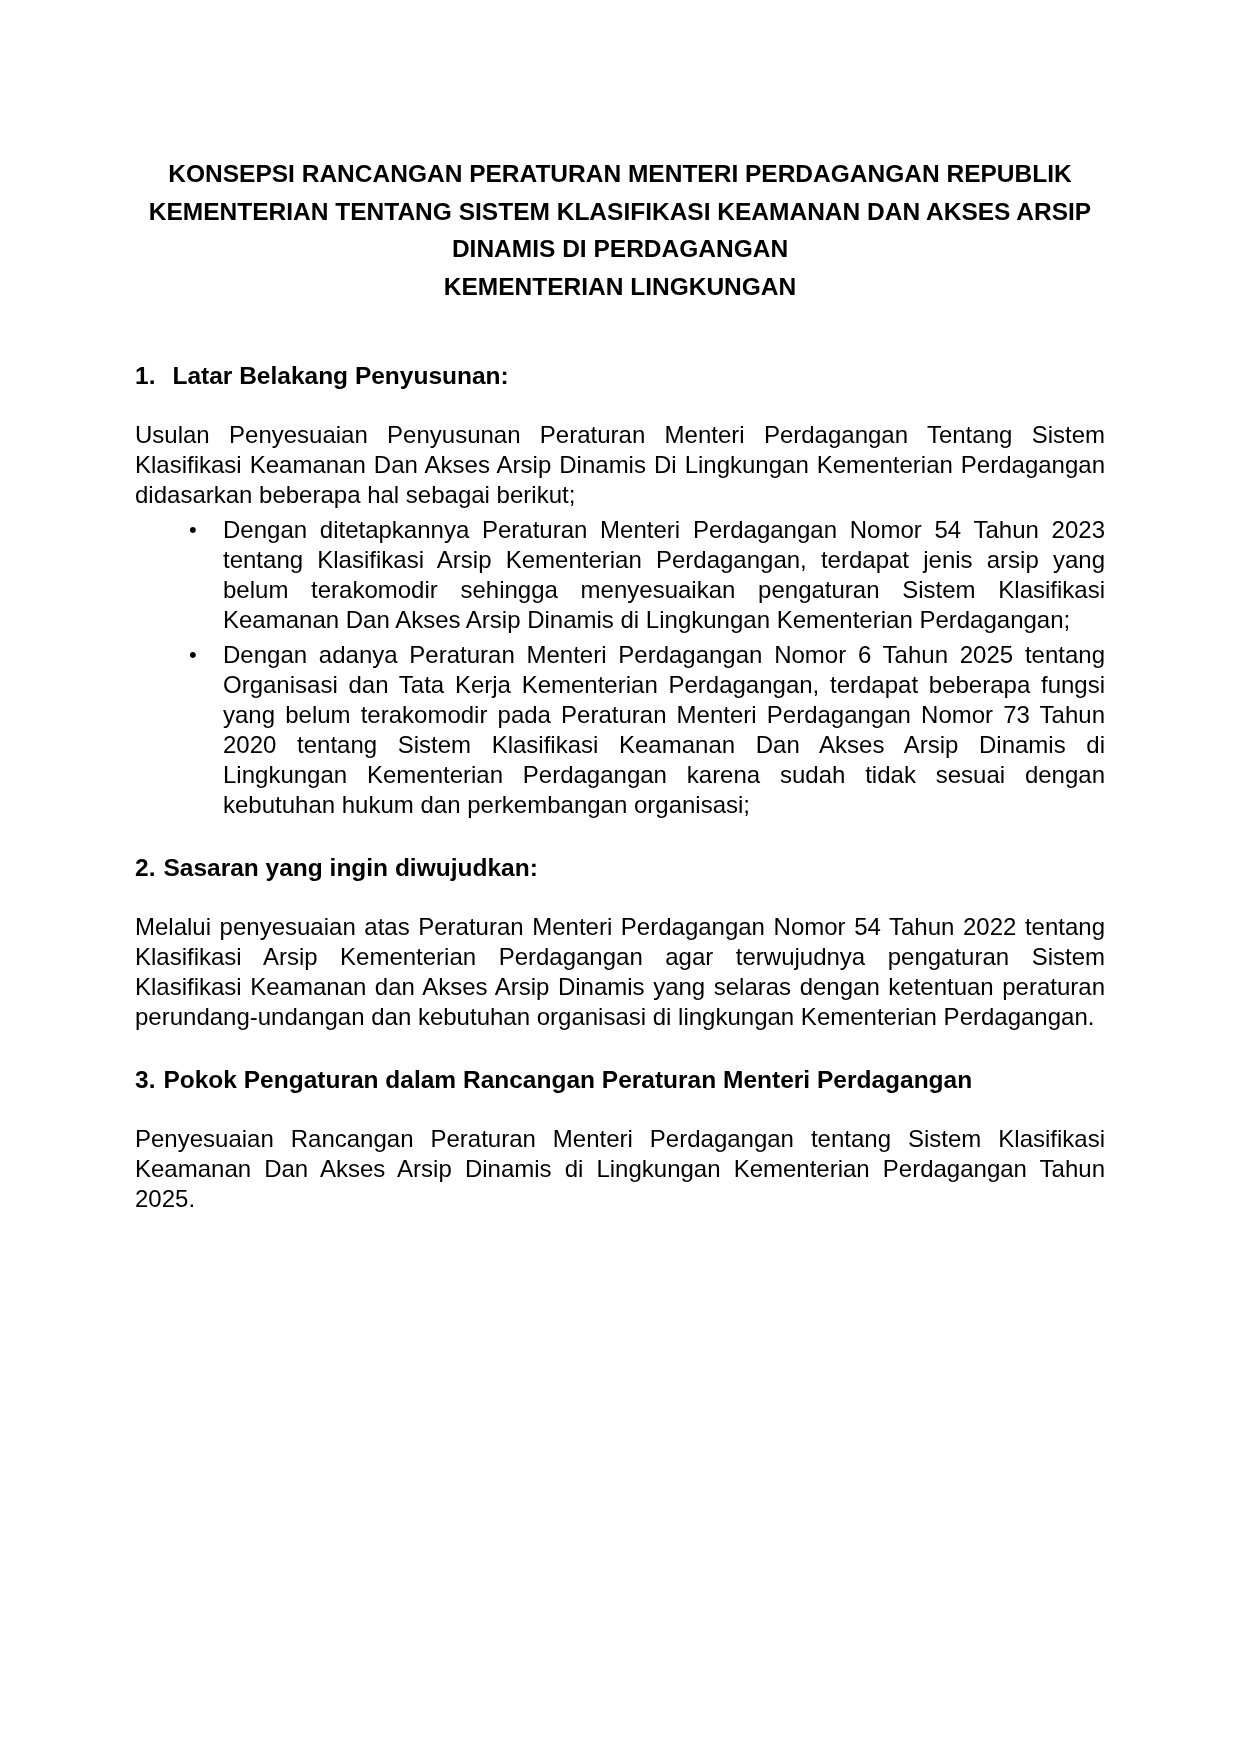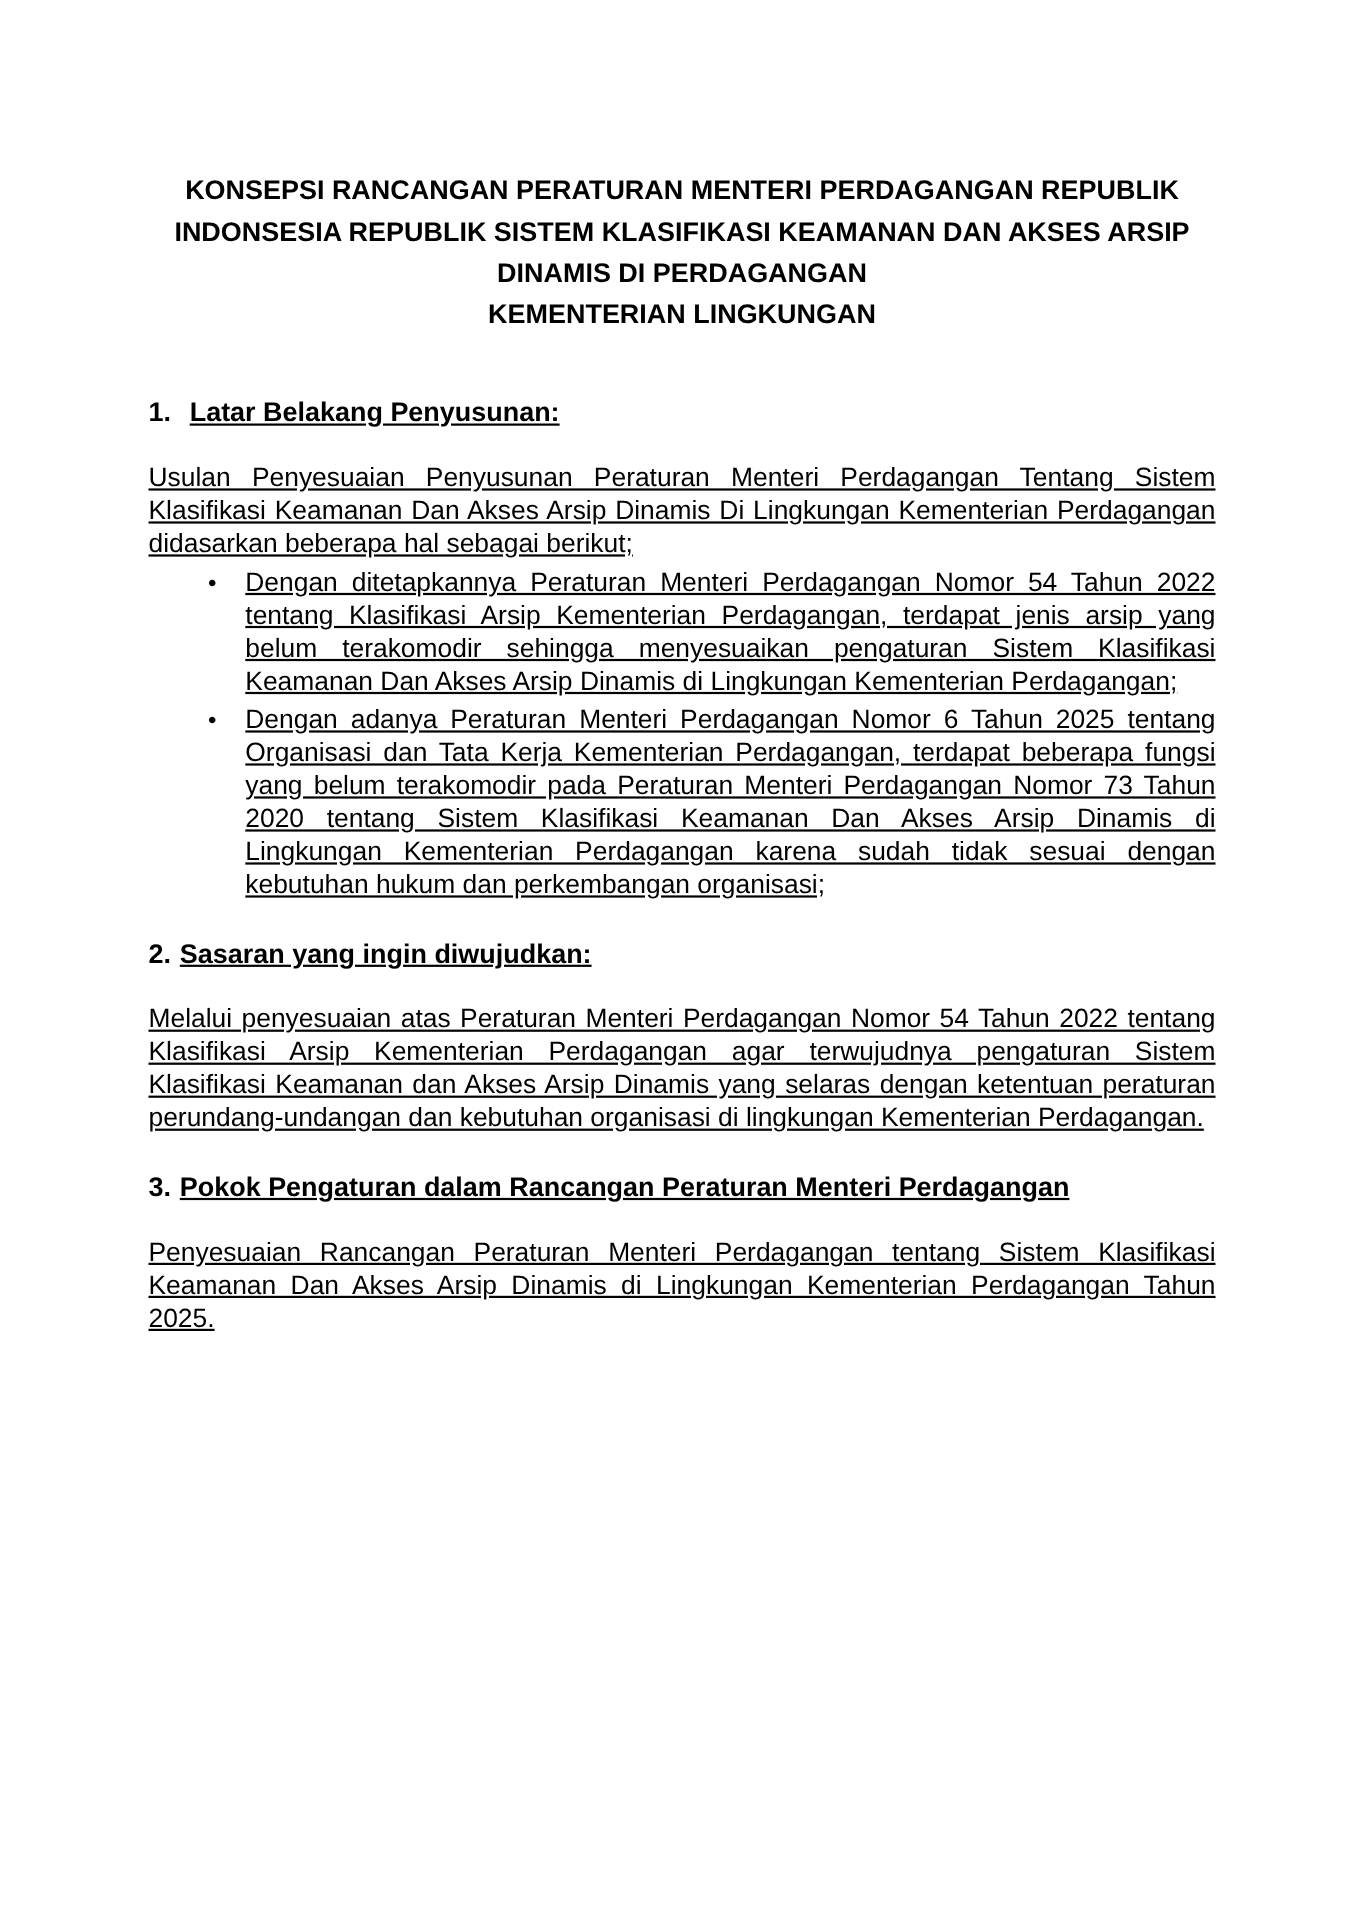--- a/index.html
+++ b/index.html
@@ -23,21 +23,21 @@
     overflow: hidden;
     border-radius: 22px;
   }
   .doc-title {
     font-size: 24.5px;
     font-weight: bold;
     line-height: 37.5px;
     text-align: center;
     margin: 0 0 56px 0;
   }
-  .section { margin: 0 0 33px 0; text-decoration: underline; }
+  .section { margin: 0 0 33px 0; }
   .heading {
     font-size: 24.5px;
     font-weight: bold;
     line-height: 30px;
     margin: 0 0 29px 0;
   }
   .num { display: inline-block; margin-right: 8px; }
   .num.wide { margin-right: 17px; }
   .body-text {
     font-size: 24px;
@@ -65,30 +65,30 @@
     line-height: 30px;
   }
 </style>
 </head>
 <body>
 
 <div class="page">
 
   <header class="doc-title">
     <div class="title-line">KONSEPSI RANCANGAN PERATURAN MENTERI PERDAGANGAN REPUBLIK</div>
-    <div class="title-line">INDONSESIA REPUBLIK SISTEM KLASIFIKASI KEAMANAN DAN AKSES ARSIP</div>
+    <div class="title-line">KEMENTERIAN TENTANG SISTEM KLASIFIKASI KEAMANAN DAN AKSES ARSIP</div>
     <div class="title-line">DINAMIS DI PERDAGANGAN</div>
     <div class="title-line">KEMENTERIAN LINGKUNGAN</div>
   </header>
 
   <section class="section section-1">
     <h2 class="heading"><span class="num wide">1.</span><span class="heading-text">Latar Belakang Penyusunan:</span></h2>
     <p class="body-text">Usulan Penyesuaian Penyusunan Peraturan Menteri Perdagangan Tentang Sistem Klasifikasi Keamanan Dan Akses Arsip Dinamis Di Lingkungan Kementerian Perdagangan didasarkan beberapa hal sebagai berikut;</p>
     <ul class="bullet-list">
-      <li class="bullet-item"><span class="bullet-dot">•</span><span class="bullet-text">Dengan ditetapkannya Peraturan Menteri Perdagangan Nomor 54 Tahun 2022 tentang Klasifikasi Arsip Kementerian Perdagangan, terdapat jenis arsip yang belum terakomodir sehingga menyesuaikan pengaturan Sistem Klasifikasi Keamanan Dan Akses Arsip Dinamis di Lingkungan Kementerian Perdagangan;</span></li>
+      <li class="bullet-item"><span class="bullet-dot">•</span><span class="bullet-text">Dengan ditetapkannya Peraturan Menteri Perdagangan Nomor 54 Tahun 2023 tentang Klasifikasi Arsip Kementerian Perdagangan, terdapat jenis arsip yang belum terakomodir sehingga menyesuaikan pengaturan Sistem Klasifikasi Keamanan Dan Akses Arsip Dinamis di Lingkungan Kementerian Perdagangan;</span></li>
       <li class="bullet-item"><span class="bullet-dot">•</span><span class="bullet-text">Dengan adanya Peraturan Menteri Perdagangan Nomor 6 Tahun 2025 tentang Organisasi dan Tata Kerja Kementerian Perdagangan, terdapat beberapa fungsi yang belum terakomodir pada Peraturan Menteri Perdagangan Nomor 73 Tahun 2020 tentang Sistem Klasifikasi Keamanan Dan Akses Arsip Dinamis di Lingkungan Kementerian Perdagangan karena sudah tidak sesuai dengan kebutuhan hukum dan perkembangan organisasi;</span></li>
     </ul>
   </section>
 
   <section class="section section-2">
     <h2 class="heading"><span class="num">2.</span><span class="heading-text">Sasaran yang ingin diwujudkan:</span></h2>
     <p class="body-text">Melalui penyesuaian atas Peraturan Menteri Perdagangan Nomor 54 Tahun 2022 tentang Klasifikasi Arsip Kementerian Perdagangan agar terwujudnya pengaturan Sistem Klasifikasi Keamanan dan Akses Arsip Dinamis yang selaras dengan ketentuan peraturan perundang-undangan dan kebutuhan organisasi di lingkungan Kementerian Perdagangan.</p>
   </section>
 
   <section class="section section-3">

